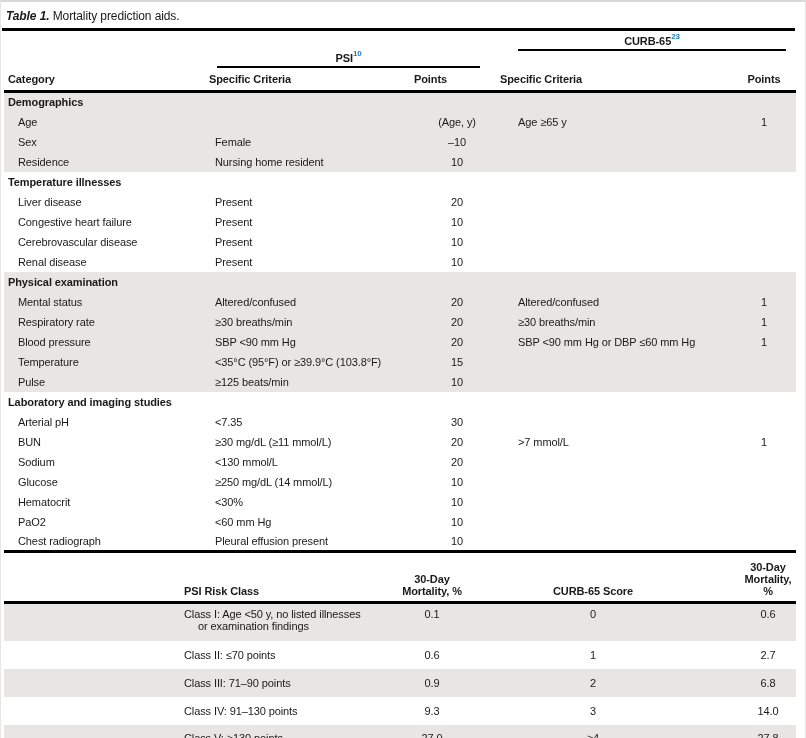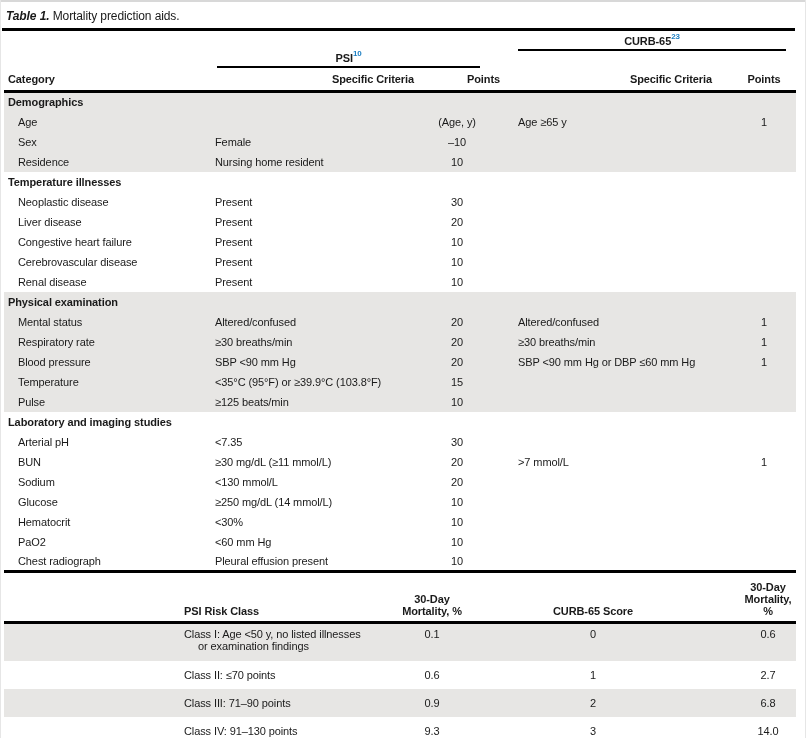--- a/index.html
+++ b/index.html
@@ -31,21 +31,21 @@
   td, th { padding: 0; margin: 0; }
 
   
   .main thead th { font-weight: bold; vertical-align: bottom; }
   .main .grp { font-size: 11px; text-align: center; padding-bottom: 2px; border-bottom: 2px solid #000; }
   .main .grp-psi { margin: 0 20px 0 8px; }
   .main .grp-curb { margin: 0 10px 17px 18px; }
   .main tr.grouprow th { height: 22px; padding-top: 2px; }
   .main tr.colhead th { height: 24px; border-bottom: 3px solid #000; vertical-align: middle; }
   .h-cat { text-align: left; padding-left: 4px; margin-top: 20px; }
-  .h-center { text-align: right; }
+  .h-center { text-align: left; }
   .h-pts5 { text-align: center; padding-left: 20px; }
 
   .main tbody td { height: 20px; vertical-align: middle; }
   .main tr.shaded td, .risk tr.shaded td { background: var(--shaded, #e7e6e4); }
   .sec { font-weight: bold; padding-left: 4px; }
   .cat { padding-left: 14px; }
   .crit { padding-left: 6px; }
   .pts { text-align: center; }
   .crit4 { padding-left: 18px; }
   .pts5 { text-align: center; padding-left: 20px; }
@@ -125,27 +125,20 @@
           <td class="cat">Residence</td>
           <td class="crit">Nursing home resident</td>
           <td class="pts">10</td>
           <td class="crit4"></td>
           <td class="pts5"></td>
         </tr>
         <tr class="">
           <td class="sec" colspan="5">Temperature illnesses</td>
         </tr>
         <tr class="">
-          <td class="cat">Neoplastic disease</td>
-          <td class="crit">Present</td>
-          <td class="pts">30</td>
-          <td class="crit4"></td>
-          <td class="pts5"></td>
-        </tr>
-        <tr class="">
           <td class="cat">Liver disease</td>
           <td class="crit">Present</td>
           <td class="pts">20</td>
           <td class="crit4"></td>
           <td class="pts5"></td>
         </tr>
         <tr class="">
           <td class="cat">Congestive heart failure</td>
           <td class="crit">Present</td>
           <td class="pts">10</td>

